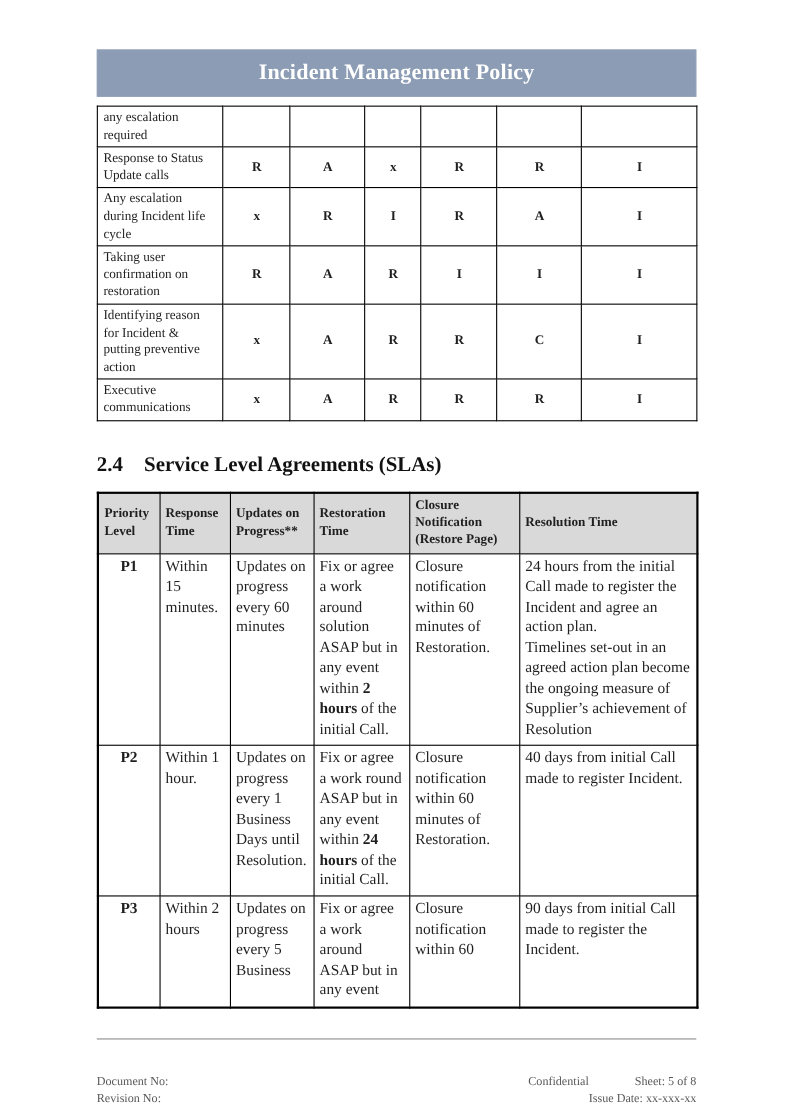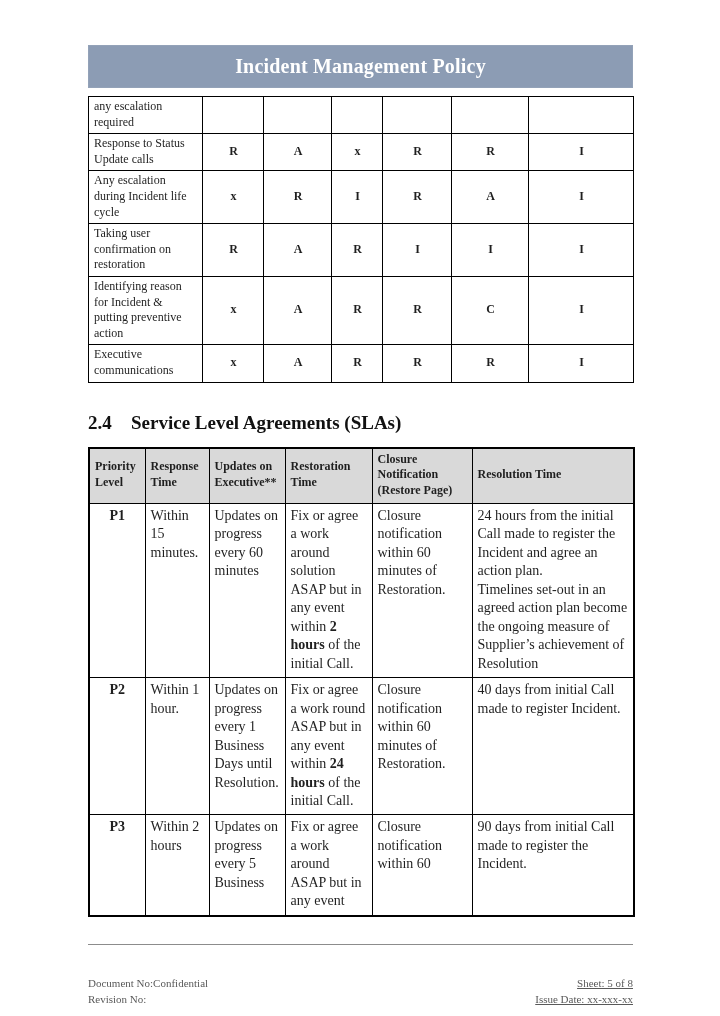--- a/index.html
+++ b/index.html
@@ -92,22 +92,22 @@
   
   .footer{
     position:absolute;
     left:88px;width:545px;top:944px;
     font-size:11px;
     color:var(--footer-text);
   }
   .footer-rule{border-top:1px solid #8c8c8c;margin-bottom:3px;}
   .footer-cols{display:flex;justify-content:space-between;line-height:1.42;margin-top:31px;}
   .f-left{text-align:left;}
-  .f-center{text-align:left;flex:1;}
-  .f-right{text-align:right;text-decoration:underline;}
+  .f-center{text-align:right;flex:1;}
+  .f-right{text-align:right;}
 </style>
 </head>
 <body>
 
 <div class="page">
   <div class="content">
 
     <div class="banner">
       <span>Incident Management Policy</span>
     </div>
@@ -190,21 +190,21 @@
           <col style="width:64px">
           <col style="width:76px">
         <col style="width:87px">
           <col style="width:100px">
           <col style="width:162px">
       </colgroup>
       <thead>
           <tr id="sla-head-row">
             <th class="center">Priority Level</th>
             <th>Response Time</th>
-            <th>Updates on Executive**</th>
+            <th>Updates on Progress**</th>
             <th>Restoration Time</th>
             <th>Closure Notification (Restore Page)</th>
             <th>Resolution Time</th>
           </tr>
         </thead>
       <tbody id="sla-body">
           <tr>
             <td class="priority">P1</td>
             <td>Within 15 minutes.</td>
             <td>Updates on progress every 60 minutes</td>

